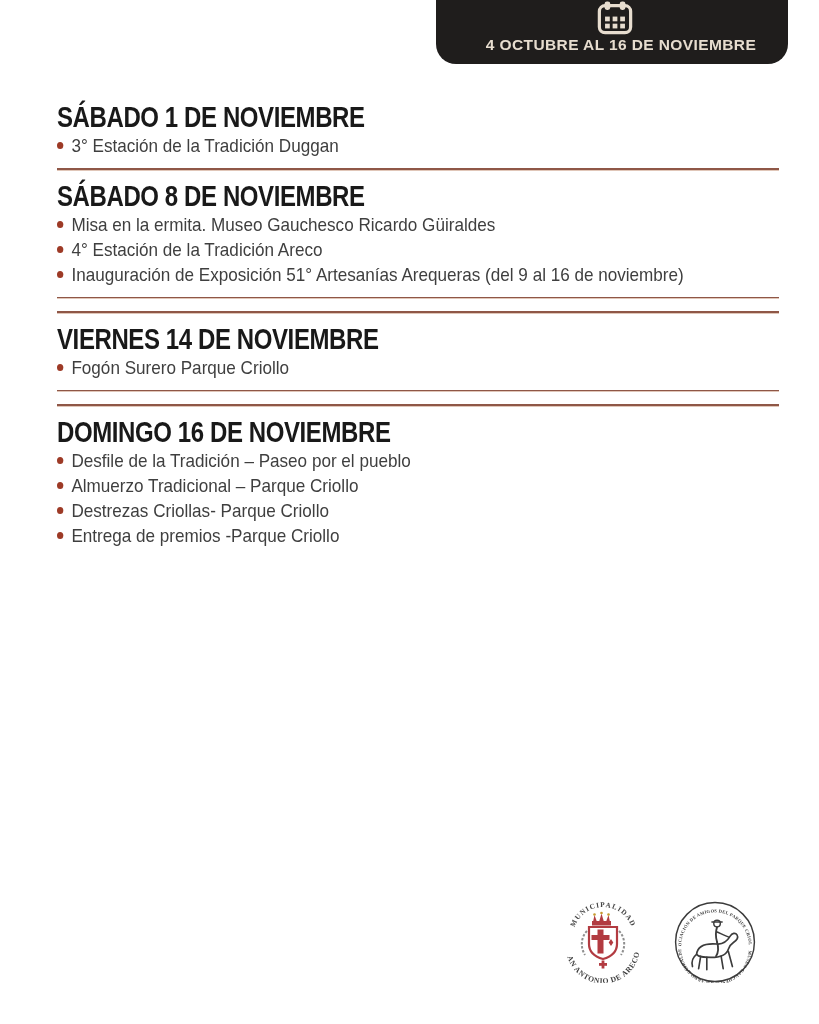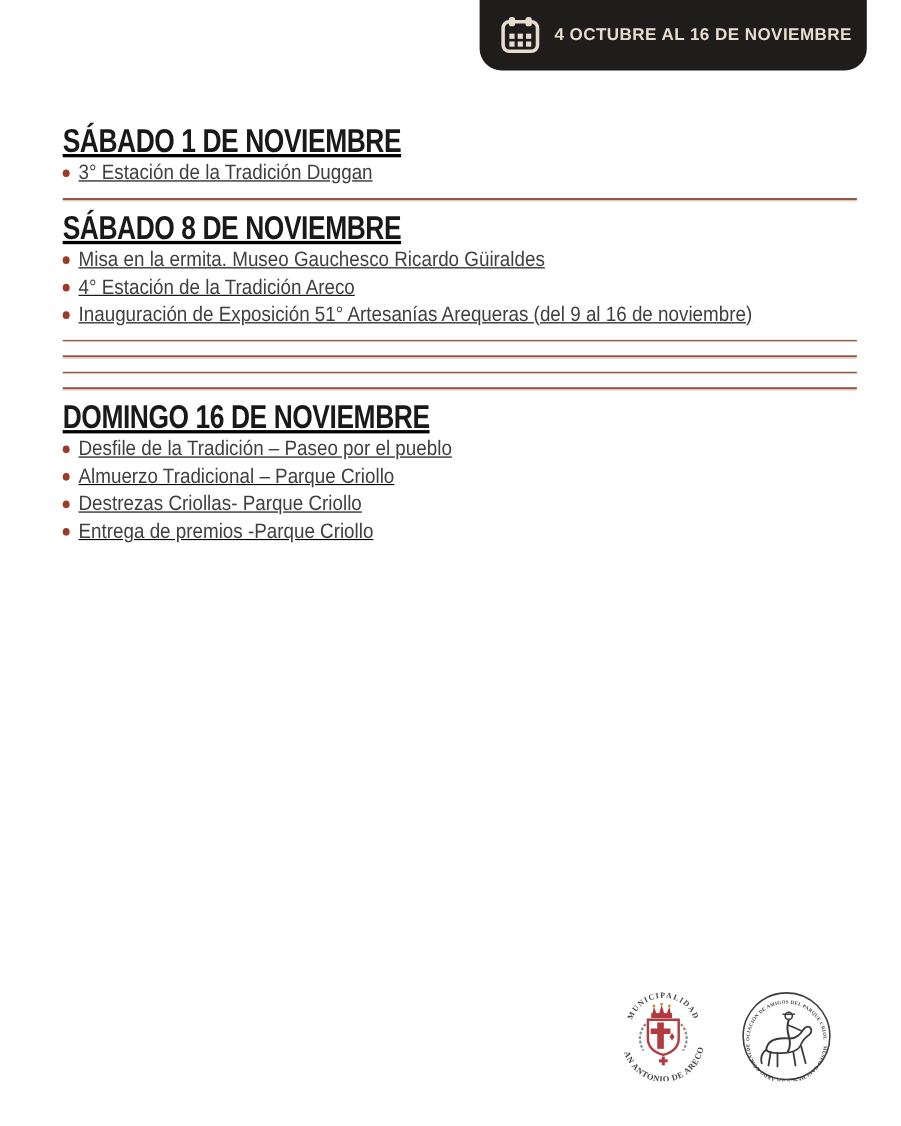--- a/index.html
+++ b/index.html
@@ -14,36 +14,36 @@
 
   
   .badge {
     position: absolute;
     left: 436px; top: 0;
     width: 352px; height: 64px;
     background: #1f1d1c;
     border-radius: 0 0 20px 20px;
     display: flex; align-items: center;
     padding-left: 18px;
+    flex-direction: column;
   }
   .badge .cal { width: 38px; height: 36px; flex: none; margin-right: 12px; }
   .badge-label {
     color: #e7ddcf;
     font-weight: 700;
     font-size: 15.5px;
     letter-spacing: 0.4px;
     white-space: nowrap;
   }
 
   
   .content {
     position: absolute;
-    left: 57px; top: 116px;
+    left: 57px; top: 104px;
     width: 722px;
-    text-decoration: underline;
   }
   .section-title {
     font-weight: 700;
     font-size: 30px;
     line-height: 25px;
     letter-spacing: -0.5px;
     color: #191919;
     transform: scaleX(0.80);
     transform-origin: left center;
     white-space: nowrap;
@@ -126,20 +126,27 @@
       </div>
     <div class="item">
         <span class="bullet"></span>
         <span>Inauguración de Exposición 51° Artesanías Arequeras (del 9 al 16 de noviembre)</span>
       </div>
   </div>
   <div class="divider"></div>
 
   <div class="divider"></div>
 
+  <div class="section">
+    <h2 class="section-title">VIERNES 14 DE NOVIEMBRE</h2>
+    <div class="item">
+        <span class="bullet"></span>
+        <span>Fogón Surero Parque Criollo</span>
+      </div>
+  </div>
   <div class="divider"></div>
 
   <div class="divider"></div>
 
   <div class="section">
     <h2 class="section-title">DOMINGO 16 DE NOVIEMBRE</h2>
     <div class="item">
         <span class="bullet"></span>
         <span>Desfile de la Tradición – Paseo por el pueblo</span>
       </div>

